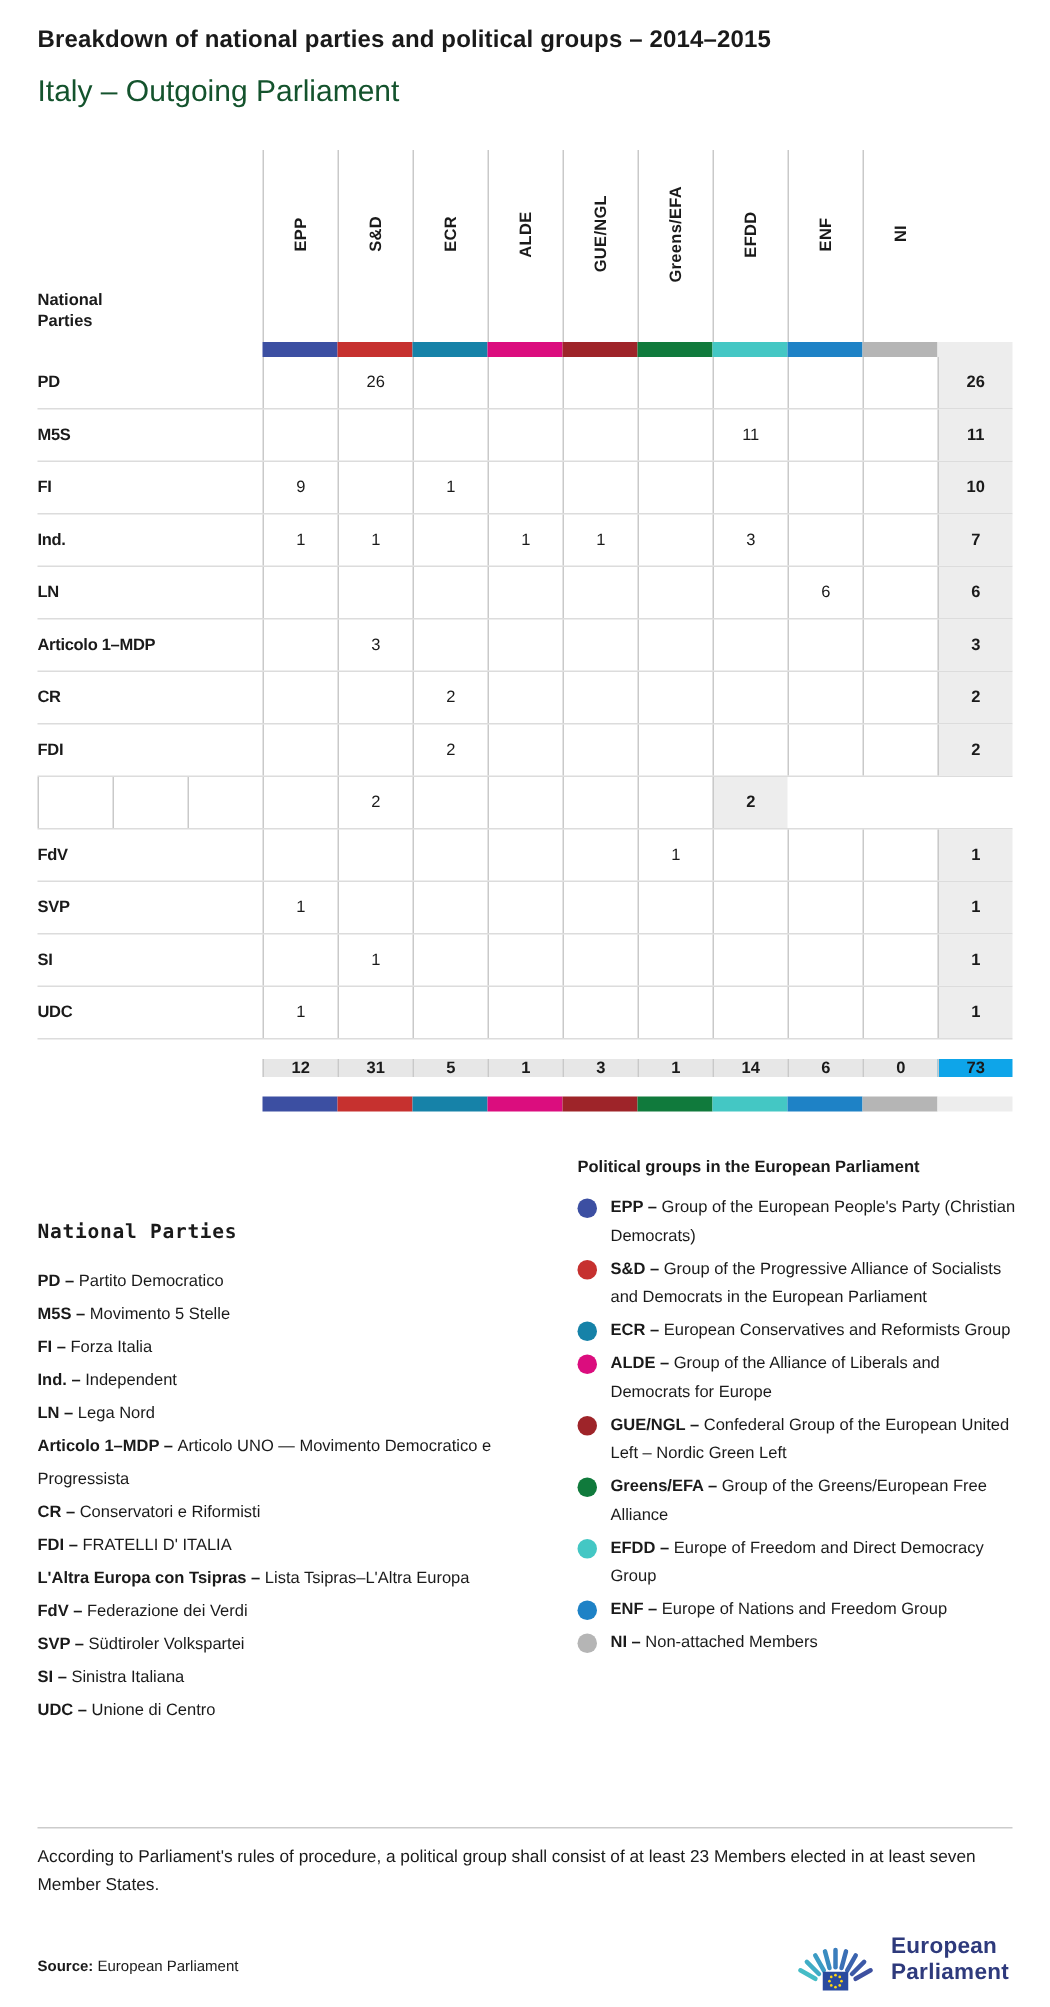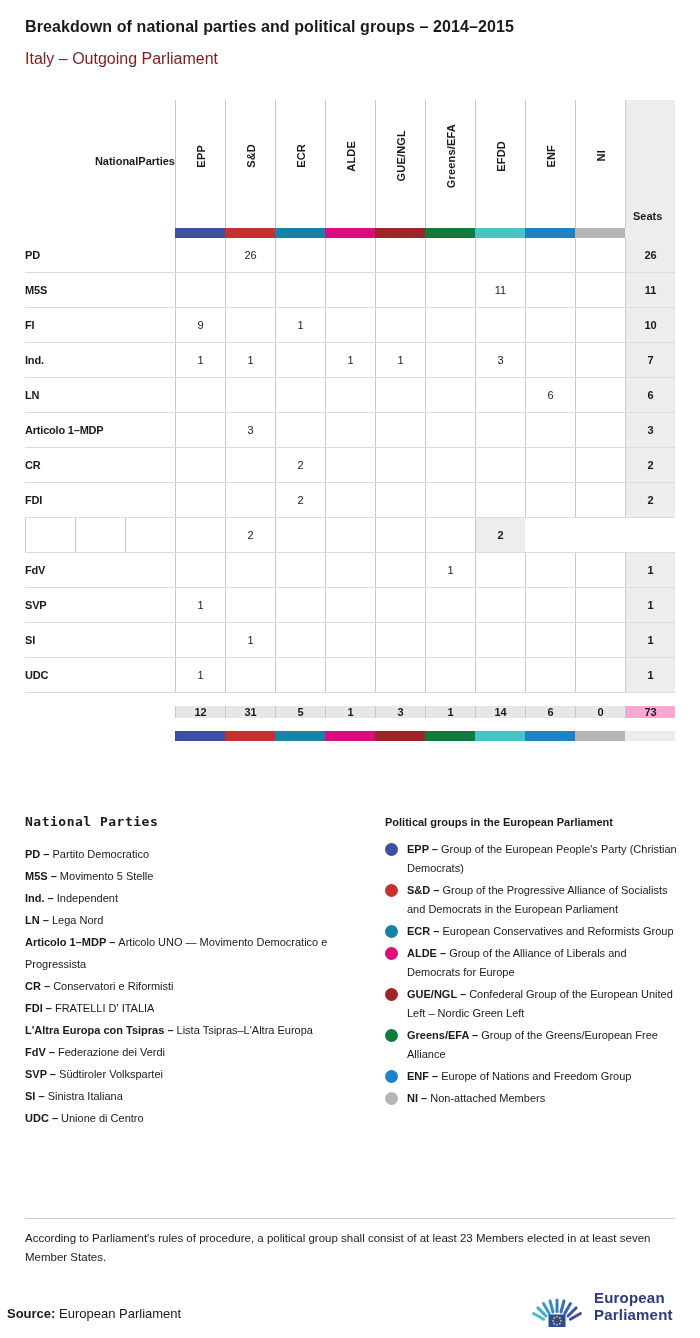--- a/index.html
+++ b/index.html
@@ -2,67 +2,67 @@
 <html><head>
 <meta charset="utf-8">
 <style>
   * { margin:0; padding:0; box-sizing:border-box; }
   html,body { background:#ffffff; }
   body {
     width:700px; height:1338px; position:relative;
     font-family:"Liberation Sans", sans-serif; color:#1a1a1a;
   }
   .title { position:absolute; left:25px; top:18px; font-size:16px; font-weight:bold; letter-spacing:.1px; }
-  .subtitle { position:absolute; left:25px; top:50px; font-size:16px; font-weight:normal; color:#7f1d1d; }
+  .subtitle { position:absolute; left:25px; top:50px; font-size:20px; font-weight:normal; color:#14532d; }
 
   
   .table { position:absolute; left:25px; top:100px; width:650px; }
   .thead { display:flex; height:128px; }
-  .corner { width:150px; display:flex; flex-direction:row; justify-content:flex-end;
-            padding-bottom:7px; font-size:11px; font-weight:bold; line-height:14px;align-items:center; }
+  .corner { width:150px; display:flex; flex-direction:column; justify-content:flex-end;
+            padding-bottom:7px; font-size:11px; font-weight:bold; line-height:14px; }
   .hcell { width:50px; border-left:1px solid #c9c9c9; display:flex;
            align-items:center; justify-content:center; padding-bottom:16px; }
   .hcell.seats-h { background:#ededed; align-items:flex-end; justify-content:flex-start;
                    padding:0 0 6px 7px; }
   .vlabel { writing-mode:vertical-rl; transform:rotate(180deg);
             font-size:11px; font-weight:bold; letter-spacing:.2px; white-space:nowrap; }
   .seats-label { font-size:11px; font-weight:bold; }
   .bars { display:flex; height:10px; }
   .bars .spacer { width:150px; }
   .bars .bar { width:50px; height:10px; }
   .bars .seats-fill { background:#ededed; }
   .trow { display:flex; height:35px; border-bottom:1px solid #dcdcdc; }
   .pcell { width:150px; display:flex; align-items:center; font-size:11px; font-weight:bold; letter-spacing:-.2px; white-space:nowrap; }
   .vcell { width:50px; border-left:1px solid #c9c9c9; display:flex; align-items:center;
            justify-content:center; font-size:11px; }
   .vcell.seats { background:#ededed; font-weight:bold; }
   .trow.totals { height:38px; border-bottom:none;align-items:center; }
   .trow.totals .vcell { background:#e7e7e7; font-weight:bold; }
-  .trow.totals .vcell.seats-tot { background:#f9a8d4; }
+  .trow.totals .vcell.seats-tot { background:#0ea5e9; }
 
   
   .legend-left { position:absolute; left:25px; top:814px; width:345px; }
   .mono-head { font-family:"DejaVu Sans Mono", monospace; font-weight:bold; font-size:13px;
                letter-spacing:.5px; margin-bottom:14px; }
   .legend-left ul { list-style:none; }
   .legend-left li { font-size:11px; line-height:22px; }
   .legend-left li b { font-weight:bold;margin-top:20px; }
 
-  .legend-right { position:absolute; left:385px; top:816px; width:293px; }
+  .legend-right { position:absolute; left:385px; top:772px; width:293px; }
   .groups-head { font-size:11px; font-weight:bold; margin-bottom:12px; }
   .legend-right ul { list-style:none; }
   .legend-right li { position:relative; font-size:11px; line-height:19px;
                      padding-left:22px; margin-bottom:3px; }
   .legend-right li b { font-weight:bold; }
   .dot { position:absolute; left:0; top:3px; width:13px; height:13px; border-radius:50%; }
 
   
   .rule { position:absolute; left:25px; top:1218px; width:650px; border-top:1px solid #cccccc; }
   .footnote { position:absolute; left:25px; top:1229px; width:650px; font-size:11.5px; line-height:19px; }
-  .source { position:absolute; left:7px; top:1306px; font-size:13px; }
+  .source { position:absolute; left:25px; top:1306px; font-size:10px; }
   .source b { font-weight:bold; }
 
   .logo { position:absolute; left:527px; top:1281px; display:flex; align-items:center; }
   .logo-text { margin-left:5px; font-size:15px; font-weight:bold; color:#2e3a7c; line-height:17px; letter-spacing:.2px; }
 </style>
 </head>
 <body>
 
 <h1 class="title">Breakdown of national parties and political groups – 2014–2015</h1>
 <h2 class="subtitle">Italy – Outgoing Parliament</h2>
@@ -93,23 +93,20 @@
       </div>
       <div class="hcell">
         <div class="vlabel">EFDD</div>
       </div>
       <div class="hcell">
         <div class="vlabel">ENF</div>
       </div>
       <div class="hcell">
         <div class="vlabel">NI</div>
       </div>
-      <div class="hcell seats-h" id="seats-h">
-      <span class="seats-label">Seats</span>
-    </div>
   </div>
 
   <div class="bars" id="bars-top">
     <div class="spacer"></div>
     <div class="bar" style="background: rgb(60, 79, 162);"></div>
       <div class="bar" style="background: rgb(198, 49, 47);"></div>
       <div class="bar" style="background: rgb(22, 130, 168);"></div>
       <div class="bar" style="background: rgb(219, 13, 126);"></div>
       <div class="bar" style="background: rgb(158, 36, 41);"></div>
       <div class="bar" style="background: rgb(16, 122, 60);"></div>
@@ -316,20 +313,21 @@
       <div class="bar" style="background: rgb(181, 181, 181);"></div>
       <div class="bar seats-fill" id="bars-bottom-end"></div>
   </div>
 </div>
 
 <div class="legend-left">
   <div class="mono-head">National Parties</div>
   <ul id="party-legend">
       <li><b>PD – </b>Partito Democratico</li>
       <li><b>M5S – </b>Movimento 5 Stelle</li>
+      <li><b>FI – </b>Forza Italia</li>
       <li><b>Ind. – </b>Independent</li>
       <li><b>LN – </b>Lega Nord</li>
       <li><b>Articolo 1–MDP – </b>Articolo UNO — Movimento Democratico e Progressista</li>
       <li><b>CR – </b>Conservatori e Riformisti</li>
       <li><b>FDI – </b>FRATELLI D' ITALIA</li>
       <li><b>L'Altra Europa con Tsipras – </b>Lista Tsipras–L'Altra Europa</li>
       <li><b>FdV – </b>Federazione dei Verdi</li>
       <li><b>SVP – </b>Südtiroler Volkspartei</li>
       <li><b>SI – </b>Sinistra Italiana</li>
       <li><b>UDC – </b>Unione di Centro</li>
@@ -338,20 +336,21 @@
 
 <div class="legend-right">
   <div class="groups-head">Political groups in the European Parliament</div>
   <ul id="group-legend">
       <li><span class="dot" style="background: rgb(60, 79, 162);"></span><b>EPP – </b>Group of the European People's Party (Christian Democrats)</li>
       <li><span class="dot" style="background: rgb(198, 49, 47);"></span><b>S&amp;D – </b>Group of the Progressive Alliance of Socialists and Democrats in the European Parliament</li>
       <li><span class="dot" style="background: rgb(22, 130, 168);"></span><b>ECR – </b>European Conservatives and Reformists Group</li>
       <li><span class="dot" style="background: rgb(219, 13, 126);"></span><b>ALDE – </b>Group of the Alliance of Liberals and Democrats for Europe</li>
       <li><span class="dot" style="background: rgb(158, 36, 41);"></span><b>GUE/NGL – </b>Confederal Group of the European United Left – Nordic Green Left</li>
       <li><span class="dot" style="background: rgb(16, 122, 60);"></span><b>Greens/EFA – </b>Group of the Greens/European Free Alliance</li>
+      <li><span class="dot" style="background: rgb(68, 199, 196);"></span><b>EFDD – </b>Europe of Freedom and Direct Democracy Group</li>
       <li><span class="dot" style="background: rgb(30, 130, 198);"></span><b>ENF – </b>Europe of Nations and Freedom Group</li>
       <li><span class="dot" style="background: rgb(181, 181, 181);"></span><b>NI – </b>Non-attached Members</li>
     </ul>
 </div>
 
 <div class="rule"></div>
 <p class="footnote">According to Parliament's rules of procedure, a political group shall consist of at least 23 Members elected in at least seven Member States.</p>
 
 <p class="source">
   <b>Source:</b>

